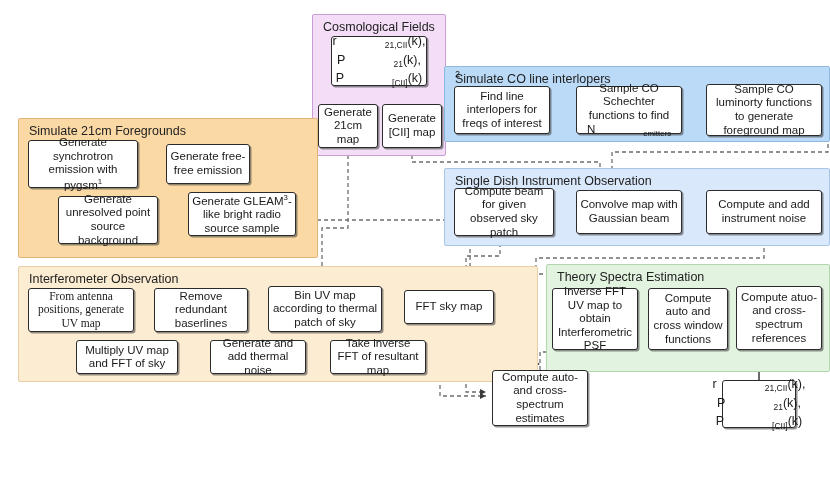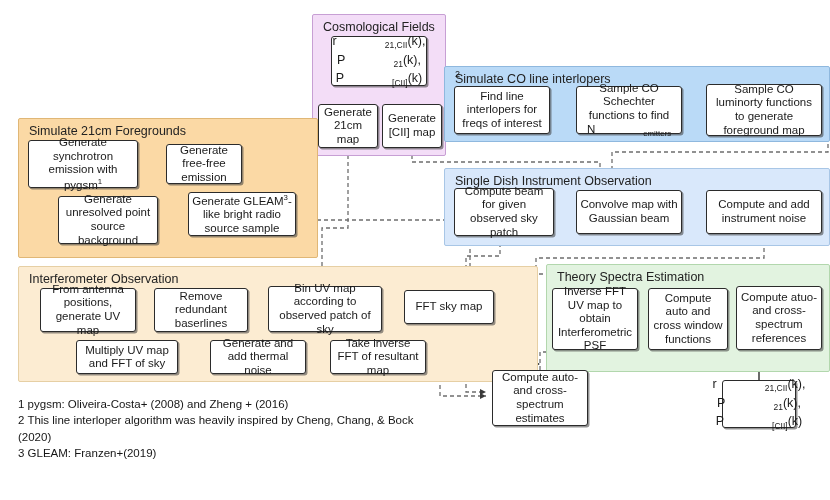--- a/index.html
+++ b/index.html
@@ -133,37 +133,37 @@
       </div>
       <div class="node" style="left: 576px; top: 190px; width: 106px; height: 44px;">
         <span>Convolve map with Gaussian beam</span>
       </div>
       <div class="node" style="left: 706px; top: 190px; width: 116px; height: 44px;">
         <span>Compute and add instrument noise</span>
       </div>
       <div class="node" style="left: 28px; top: 140px; width: 110px; height: 48px;">
         <span>Generate synchrotron emission with pygsm<sup>1</sup></span>
       </div>
-      <div class="node" style="left: 166px; top: 144px; width: 76px; height: 40px; justify-content: flex-end;">
+      <div class="node" style="left: 166px; top: 144px; width: 84px; height: 40px; justify-content: flex-end;">
         <span>Generate free-free emission</span>
       </div>
       <div class="node" style="left: 58px; top: 196px; width: 100px; height: 48px;">
         <span>Generate unresolved point source background</span>
       </div>
       <div class="node" style="left: 188px; top: 192px; width: 108px; height: 44px;">
         <span>Generate GLEAM<sup>3</sup>- like bright radio source sample</span>
       </div>
-      <div class="node" style="left: 40px; top: 288px; width: 96px; height: 44px;">
+      <div class="node" style="left: 28px; top: 288px; width: 106px; height: 44px; font-family: Liberation Serif, serif;">
         <span>From antenna positions, generate UV map</span>
       </div>
       <div class="node" style="left: 154px; top: 288px; width: 94px; height: 44px;">
         <span>Remove redundant baserlines</span>
       </div>
       <div class="node" style="left: 268px; top: 286px; width: 114px; height: 46px;">
-        <span>Bin UV map according to observed patch of sky</span>
+        <span>Bin UV map according to thermal patch of sky</span>
       </div>
       <div class="node" style="left: 404px; top: 290px; width: 90px; height: 34px;">
         <span>FFT sky map</span>
       </div>
       <div class="node" style="left: 76px; top: 340px; width: 102px; height: 34px; align-items: flex-end;">
         <span>Multiply UV map and FFT of sky</span>
       </div>
       <div class="node" style="left: 210px; top: 340px; width: 96px; height: 34px;">
         <span>Generate and add thermal noise</span>
       </div>
@@ -180,18 +180,13 @@
         <span>Compute atuo- and cross-spectrum references</span>
       </div>
       <div class="node" style="left: 492px; top: 370px; width: 96px; height: 56px;">
         <span>Compute auto- and cross-spectrum estimates</span>
       </div>
       <div class="node formula" style="left: 722px; top: 380px; width: 74px; height: 48px;">
         <span>r<sub>21,CII</sub>(k),<br>P<sub>21</sub>(k),<br>P<sub>[CII]</sub>(k)</span>
       </div>
     </div>
 
-  <div class="footnotes" id="footnotes">
-      <div>1 pygsm: Oliveira-Costa+ (2008) and Zheng + (2016)</div>
-      <div>2 This line interloper algorithm was heavily inspired by Cheng, Chang, &amp; Bock (2020)</div>
-      <div>3 GLEAM: Franzen+(2019)</div>
-    </div>
 </div>
 
 </body></html>

